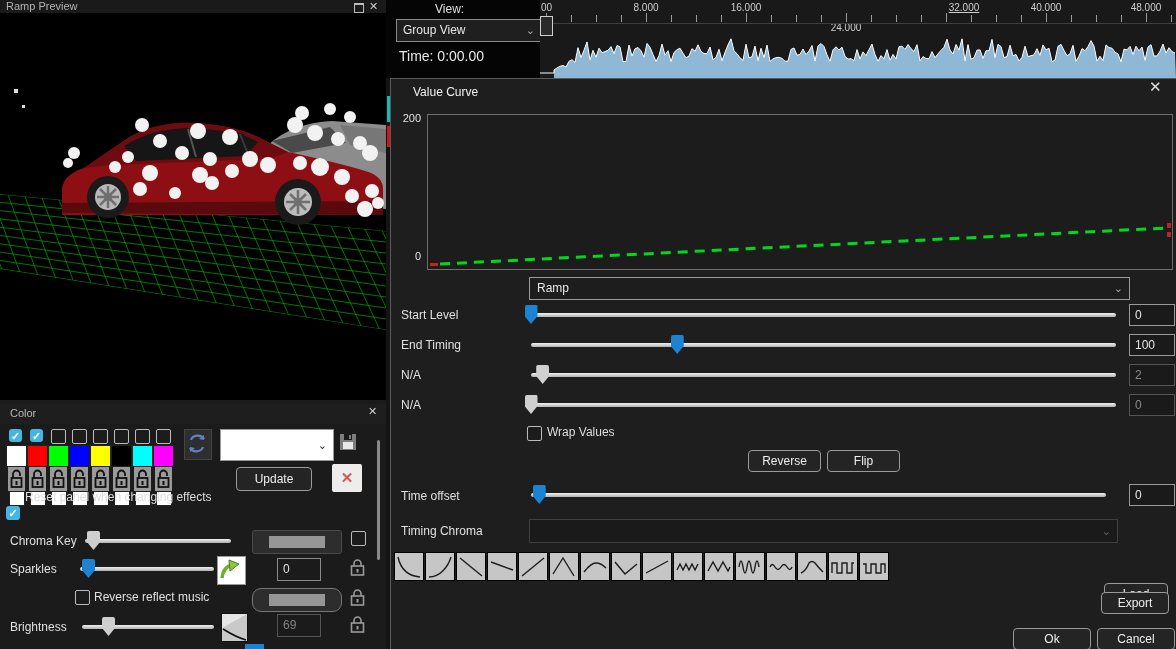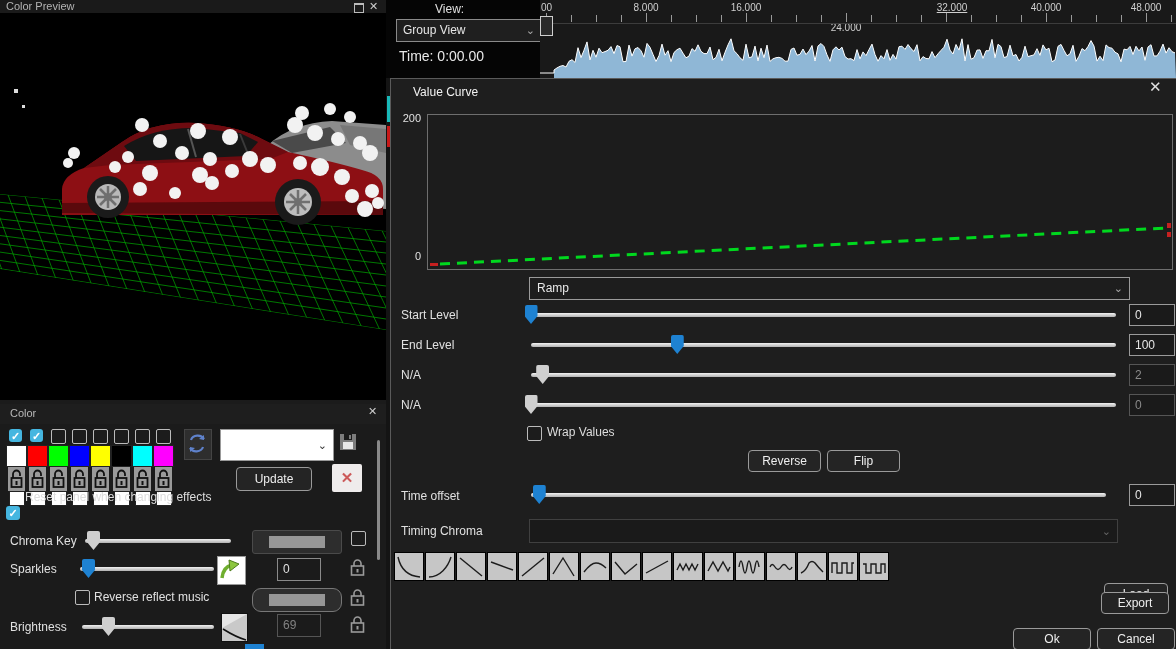--- a/index.html
+++ b/index.html
@@ -73,21 +73,21 @@
   .valbox-sm.disabled{border-color:#555;color:#828282;}
   #cp-scrollbar{left:377px;top:440px;width:3px;height:120px;background:#8a8a8a;border-radius:2px;}
 </style>
 </head>
 <body>
 
 <div id="app">
 
   <div class="abs" id="house-preview">
     <div class="abs" id="hp-titlebar">
-      <span class="abs" id="hp-title">Color Preview</span>
+      <span class="abs" id="hp-title">Ramp Preview</span>
       <span class="abs win-max"></span>
       <span class="abs win-close" id="hp-close">✕</span>
     </div>
 
     <svg class="abs" style="left:0;top:13px" width="386" height="387" viewBox="0 0 386 387">
       <rect x="0" y="0" width="386" height="387" fill="#000"></rect>
       <g id="floor-grid" stroke="#00b400" stroke-width="0.7" opacity="0.95" clip-path="url(#gclip)">
           <clipPath id="gclip">
             <polygon points="0,181 386,218 386,317 0,256"></polygon>
           </clipPath>
@@ -221,21 +221,21 @@
     </div>
     <span class="abs" id="time-label">Time: 0:00.00</span>
   </div>
 
   <div class="abs" id="timeline">
     <span class="abs" id="tl-zero">00</span>
     <div id="tl-labels">
         <span class="tl-label" style="left: 106px;">8.000</span>
         <span class="tl-label" style="left: 206px;">16.000</span>
         <span class="tl-label" style="left: 306px; margin-top: 20px;">24.000</span>
-        <span class="tl-label" style="left: 412px; text-decoration: underline;">32.000</span>
+        <span class="tl-label" style="left: 424px; text-decoration: underline;">32.000</span>
         <span class="tl-label" style="left: 506px;">40.000</span>
         <span class="tl-label" style="left: 606px;">48.000</span>
       </div>
     <div id="tl-ticks">
         <div class="tl-tick" style="left: 6px; top: 13px; height: 9px;"></div>
         <div class="tl-tick" style="left: 31px; top: 15px; height: 7px;"></div>
         <div class="tl-tick" style="left: 56px; top: 15px; height: 7px;"></div>
         <div class="tl-tick" style="left: 81px; top: 15px; height: 7px;"></div>
         <div class="tl-tick" style="left: 106px; top: 13px; height: 9px;"></div>
         <div class="tl-tick" style="left: 131px; top: 15px; height: 7px;"></div>
@@ -291,21 +291,21 @@
       <span>Ramp</span>
       <span class="chev">⌄</span>
     </div>
 
     <div id="vc-sliders">
         <span class="vc-row-label" style="top: 229px;">Start Level</span>
         <div class="vc-track" style="top: 234px;">
           <div class="vc-thumb thumb-blue" style="left: -6.5px;"></div>
         </div>
         <div class="vc-valbox" style="top: 225px;">0</div>
-        <span class="vc-row-label" style="top: 259px;">End Level</span>
+        <span class="vc-row-label" style="top: 259px;">End Timing</span>
         <div class="vc-track" style="top: 264px;">
           <div class="vc-thumb thumb-blue" style="left: 139.75px;"></div>
         </div>
         <div class="vc-valbox" style="top: 255px;">100</div>
         <span class="vc-row-label" style="top: 289px;">N/A</span>
         <div class="vc-track" style="top: 294px;">
           <div class="vc-thumb thumb-gray" style="left: 5.2px;"></div>
         </div>
         <div class="vc-valbox disabled" style="top: 285px;">2</div>
         <span class="vc-row-label" style="top: 319px;">N/A</span>

